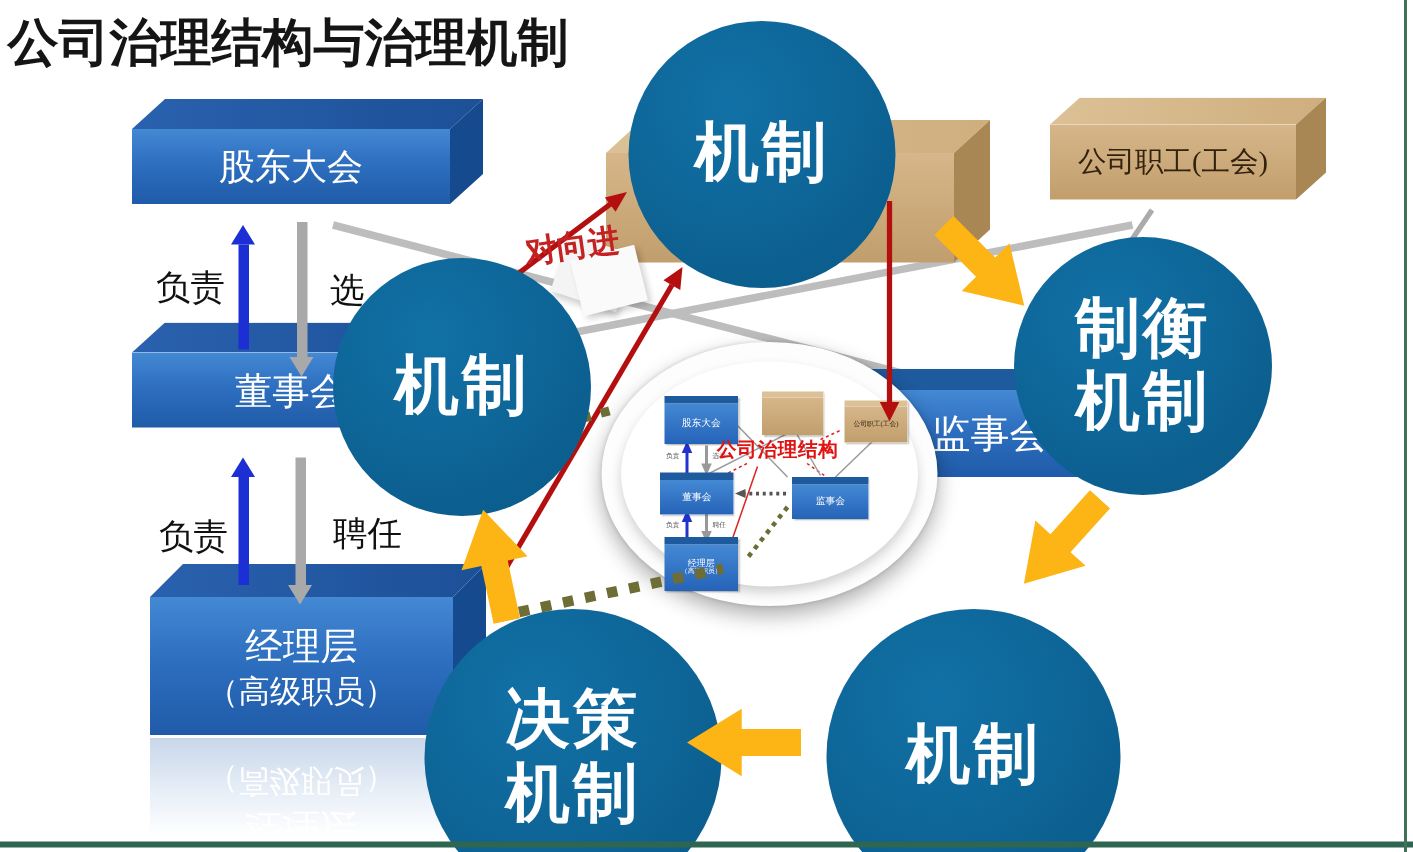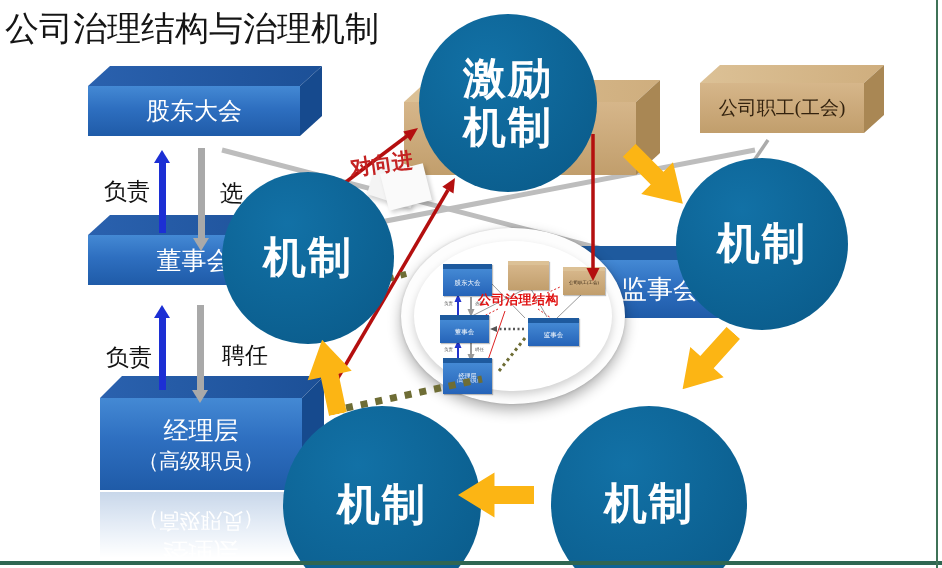--- a/index.html
+++ b/index.html
@@ -1,20 +1,20 @@
 <!DOCTYPE html>
 <html><head>
 <meta charset="utf-8">
 <style>
   html,body{margin:0;padding:0;background:#fff;}
   #slide{position:relative;width:942px;height:568px;background:#fff;overflow:hidden;
          font-family:"Liberation Sans",sans-serif;}
 
   
-  #title{position:absolute;left:5px;top:6px;font-size:34px;font-weight:400;color:#151515;letter-spacing:0px;}
+  #title{position:absolute;left:5px;top:6px;font-size:34px;font-weight:700;color:#151515;letter-spacing:0px;}
 
   
   .lay{position:absolute;left:0;top:0;width:942px;height:568px;pointer-events:none;}
   #svgA{z-index:1;}
   #svgM{z-index:3;}
   #svgB{z-index:4;}
 
   
   .box3d{position:absolute;z-index:2;--o:22px;--v:20px;}
   .b3-top{position:absolute;left:0;top:0;right:0;height:var(--v);
@@ -239,30 +239,31 @@
       <line x1="332" y1="388" x2="448" y2="190"></line>
       <polygon points="455,178 453.5,193.4 442.3,186.8" stroke="none"></polygon>
     </g>
     <line x1="346" y1="408" x2="482" y2="379" stroke="#6e6d35" stroke-width="7" stroke-dasharray="7 8"></line>
     <line x1="388" y1="279" x2="413" y2="272" stroke="#6e6d35" stroke-width="6" stroke-dasharray="6 7"></line>
   </svg>
   <div class="red-note" style="left:350px;top:150px;transform:rotate(-8deg)">对向进</div>
   <div class="red-note" style="left:532px;top:154px;transform:rotate(-8deg)">织</div>
 
   <div class="mech" style="left:419px;top:14px;width:178px;height:178px">
-    <span>激励</span>
     <span>机制</span>
   </div>
   <div class="mech" style="left:676px;top:158px;width:172px;height:172px">
+    <span>制衡</span>
     <span>机制</span>
   </div>
   <div class="mech" style="left:222px;top:172px;width:172px;height:172px">
     <span>机制</span>
   </div>
   <div class="mech" style="left:283px;top:406px;width:198px;height:198px">
+    <span>决策</span>
     <span>机制</span>
   </div>
   <div class="mech" style="left:551px;top:406px;width:196px;height:196px">
     <span>机制</span>
   </div>
 
   <div class="garrow" style="left:618px;top:152px;transform:rotate(45deg)"></div>
   <div class="garrow" style="left:670px;top:336px;transform:rotate(132deg)"></div>
   <div class="garrow" style="left:458px;top:470px;transform:rotate(180deg)"></div>
   <div class="garrow" style="left:292px;top:352px;transform:rotate(-102deg)"></div>

